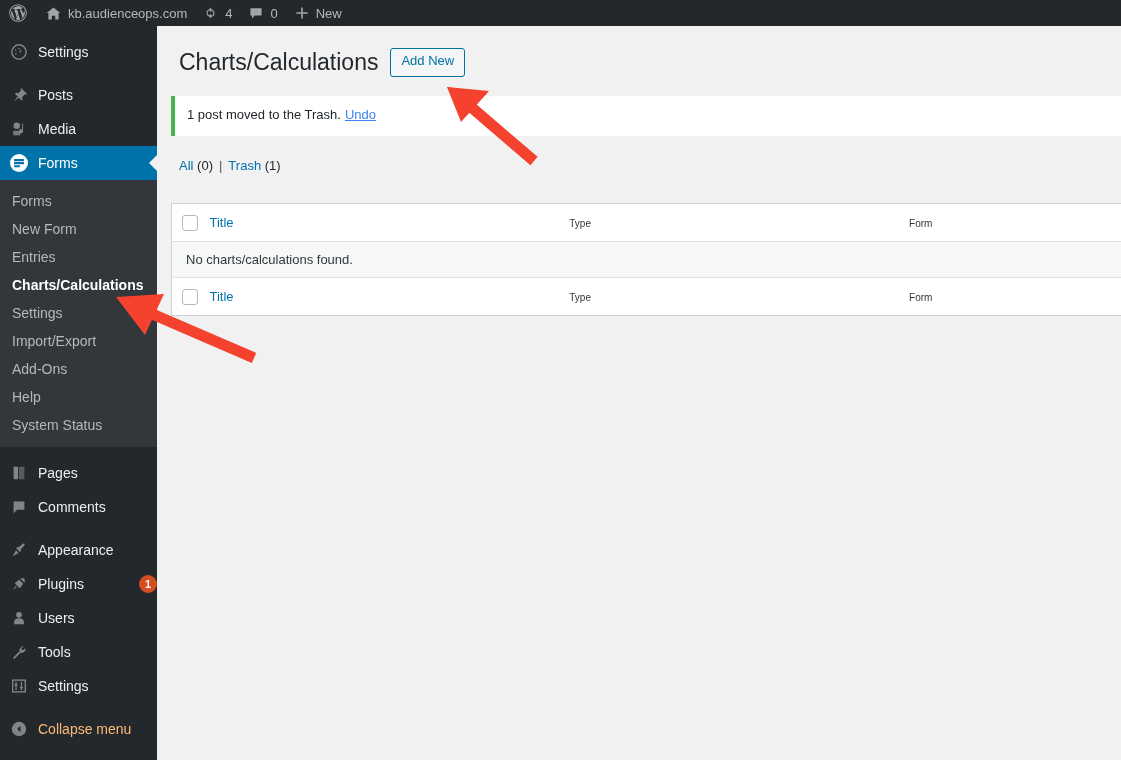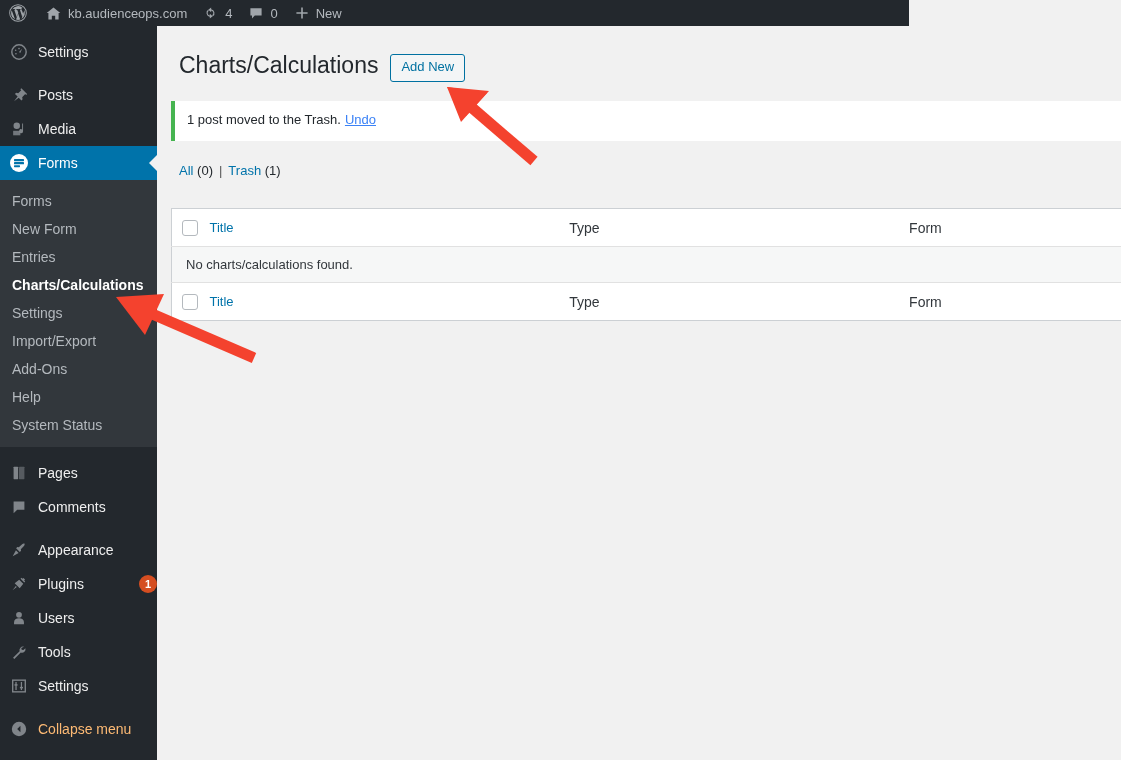--- a/index.html
+++ b/index.html
@@ -6,21 +6,21 @@
   html, body {
     width: 1121px; height: 760px;
     font-family: "Liberation Sans", sans-serif;
     background: #f1f1f1;
     overflow: hidden;
   }
 
   
   #adminbar {
     position: absolute; top: 0; left: 0;
-    width: 909px; height: 26px;
+    width: 1121px; height: 26px;
     background: #23282d;
     display: flex; align-items: center;
     color: #b4b9be;
     font-size: 13px;
   }
   .ab-item {
     display: flex; align-items: center; height: 26px;
     padding: 0 8px; gap: 6px;
     color: #b4b9be; text-decoration: none; white-space: nowrap;
   }
@@ -92,21 +92,20 @@
     line-height: 29px;
   }
   .add-new {
     display: inline-block;
     padding: 3px 10px 5px;
     border: 1px solid #0071a1; border-radius: 3px;
     background: #f3f5f6; color: #0071a1;
     font-size: 13px; line-height: 1.4;
     cursor: pointer; text-decoration: none;
     font-family: "Liberation Sans", sans-serif;
-    margin-top: 6px;
   }
 
   .notice {
     margin: 19px 0 0 14px;
     background: #fff;
     border-left: 4px solid #46b450;
     padding: 11px 12px 11px 12px;
     font-size: 13px; color: #23282d;
     height: 40px;
     display: flex; 
@@ -139,21 +138,21 @@
     border-bottom: 1px solid #e1e1e1;
     vertical-align: middle;
   }
   .wp-table thead th, .wp-table tfoot th { height: 38px; }
   .wp-table tfoot th { border-bottom: none; border-top: 1px solid #e1e1e1; }
   .col-cb { width: 38px; padding-left: 10px; }
   .col-title { width: 360px; }
   .col-type { width: 340px; }
   .col-form { width: 222px; }
   .th-link { color: #0073aa; text-decoration: none; font-size: 13px; }
-  .th-plain { color: #32373c; font-size: 14px; }
+  .th-plain { color: #32373c; font-size: 10px; }
   .cb {
     width: 16px; height: 16px;
     border: 1px solid #b4b9be; border-radius: 3px;
     background: #fff; display: block;
     cursor: pointer;
   }
   .no-items td {
     background: #f6f7f7; padding-left: 14px;
     height: 36px; color: #32373c; font-size: 13px;
   }

